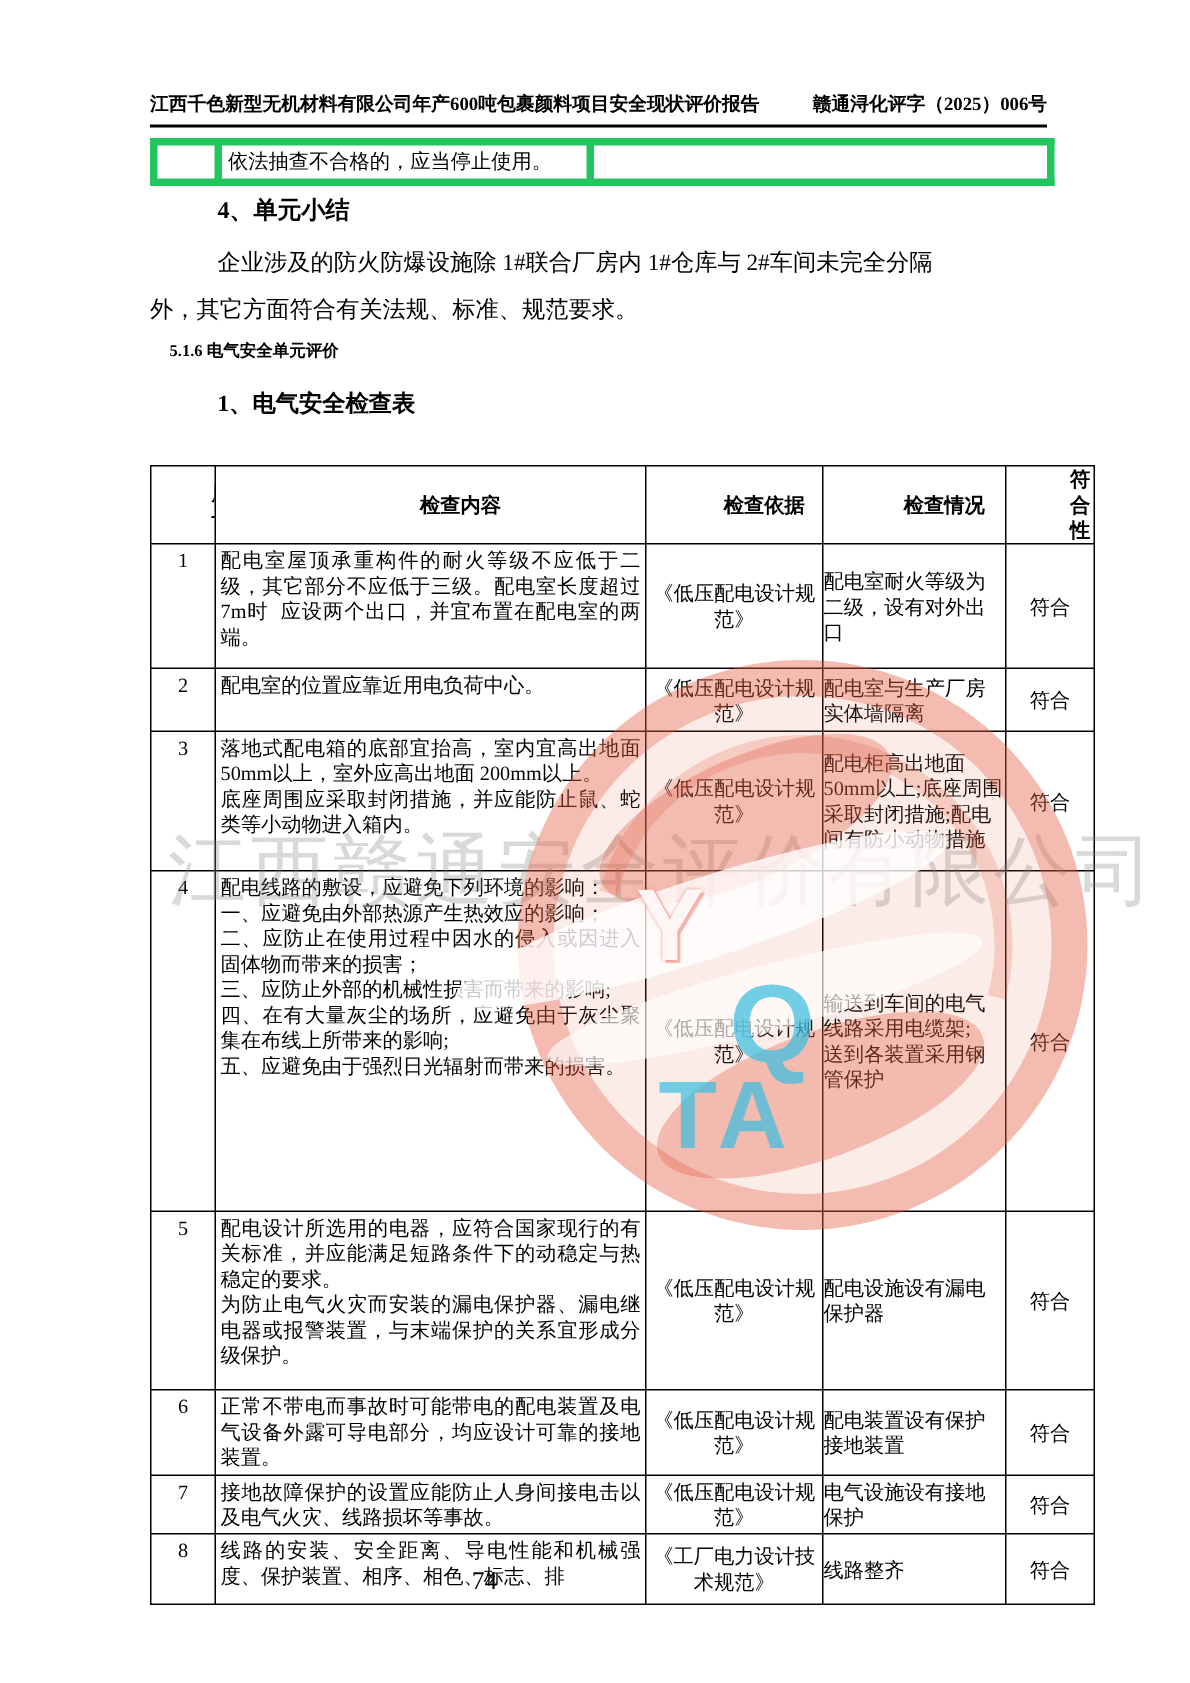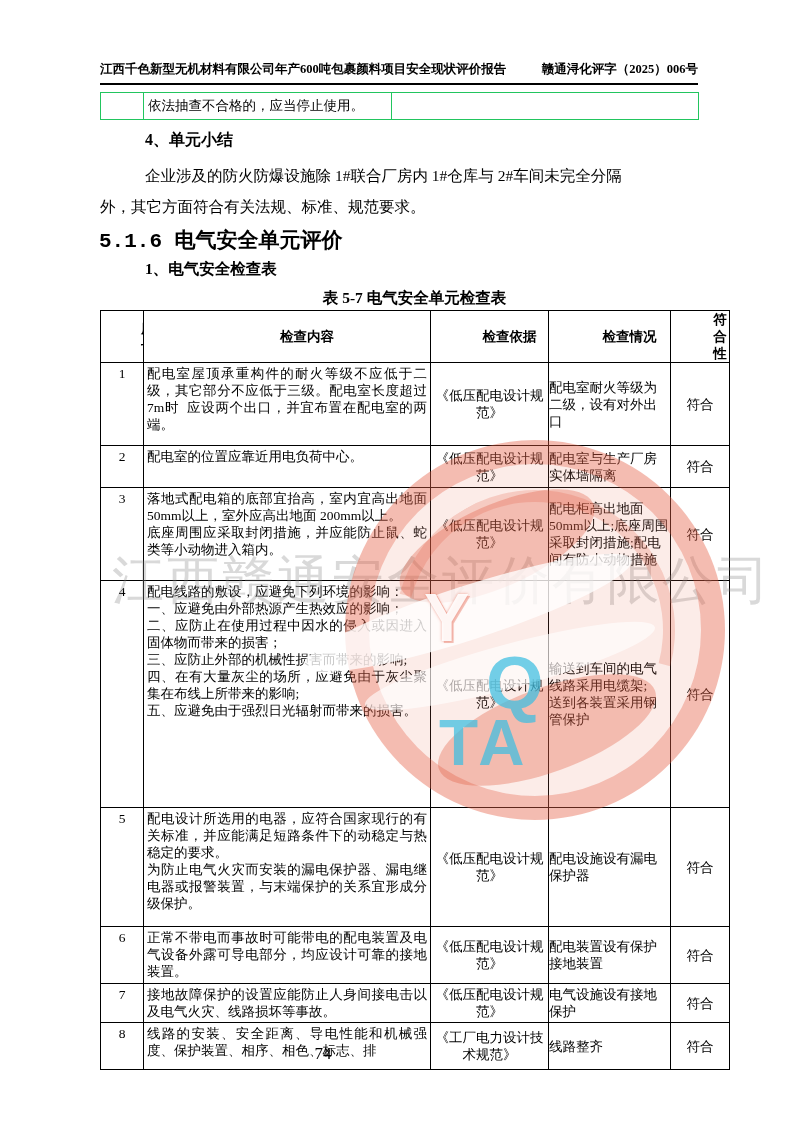--- a/index.html
+++ b/index.html
@@ -17,30 +17,30 @@
   .doc-header {
     position:absolute; left:100px; top:60px; width:598px;
     display:flex; justify-content:space-between; align-items:center;
     font-weight:bold; font-size:12.5px; line-height:18px;
     padding-bottom:5px; border-bottom:2px solid #000;
   }
   .doc-header .left { max-width:430px; }
 
   
   .carryover { position:absolute; left:100px; top:92px; width:598px; border-collapse:collapse; table-layout:fixed; }
-  .carryover td { border:1px solid #22c55e; font-size:13.5px; height:27px; padding:2px 4px; vertical-align:middle; }
+  .carryover td { border:5px solid #22c55e; font-size:13.5px; height:27px; padding:2px 4px; vertical-align:middle; }
 
   
   .h-summary { position:absolute; left:145px; top:130px; font-size:16px; font-weight:bold; }
   .summary-para {
     position:absolute; left:100px; top:160px; width:600px;
     font-size:15.5px; line-height:31px; text-align:justify;
     text-indent:45px; white-space:pre-wrap;
   }
-  .h-section { position:absolute; left:99px; top:226px; font-size:21px; font-weight:bold;font-family:Liberation Mono, monospace; }
+  .h-section { position:absolute; left:113px; top:226px; font-size:11px; font-weight:bold; }
   .h-sub     { position:absolute; left:145px; top:259px; font-size:15.5px; font-weight:bold; }
   .tbl-caption { position:absolute; left:100px; top:288px; width:629px; text-align:center; font-size:15.5px; font-weight:bold; }
 
   
   .main-table { position:absolute; left:100px; top:310px; width:629px; border-collapse:collapse; table-layout:fixed; }
   .main-table th, .main-table td { border:1px solid #000; font-size:13.5px; line-height:17px; overflow:hidden; }
   .main-table th { font-weight:bold; text-align:center; height:23px;padding-left:40px; }
   td.c-no   { text-align:center; vertical-align:top; padding-top:2px; }
   td.c-content { text-align:justify; vertical-align:top; padding:2px 3px; white-space:pre-wrap;margin-left:11px; }
   td.c-basis { text-align:center; vertical-align:middle; padding:1px 1px; }
@@ -111,21 +111,20 @@
     </tr>
   </tbody>
     </table>
 
   <div class="h-summary">4、单元小结</div>
   <div class="summary-para">企业涉及的防火防爆设施除 1#联合厂房内 1#仓库与 2#车间未完全分隔
 外，其它方面符合有关法规、标准、规范要求。</div>
 
   <div class="h-section">5.1.6 电气安全单元评价</div>
   <div class="h-sub">1、电气安全检查表</div>
-  <div class="tbl-caption">表 5-7 电气安全单元检查表</div>
 
   <table class="main-table">
     <colgroup>
       <col style="width:43px">
         <col style="width:287px">
         <col style="width:118px">
         <col style="width:122px">
         <col style="width:59px">
     </colgroup>
     <tbody>

